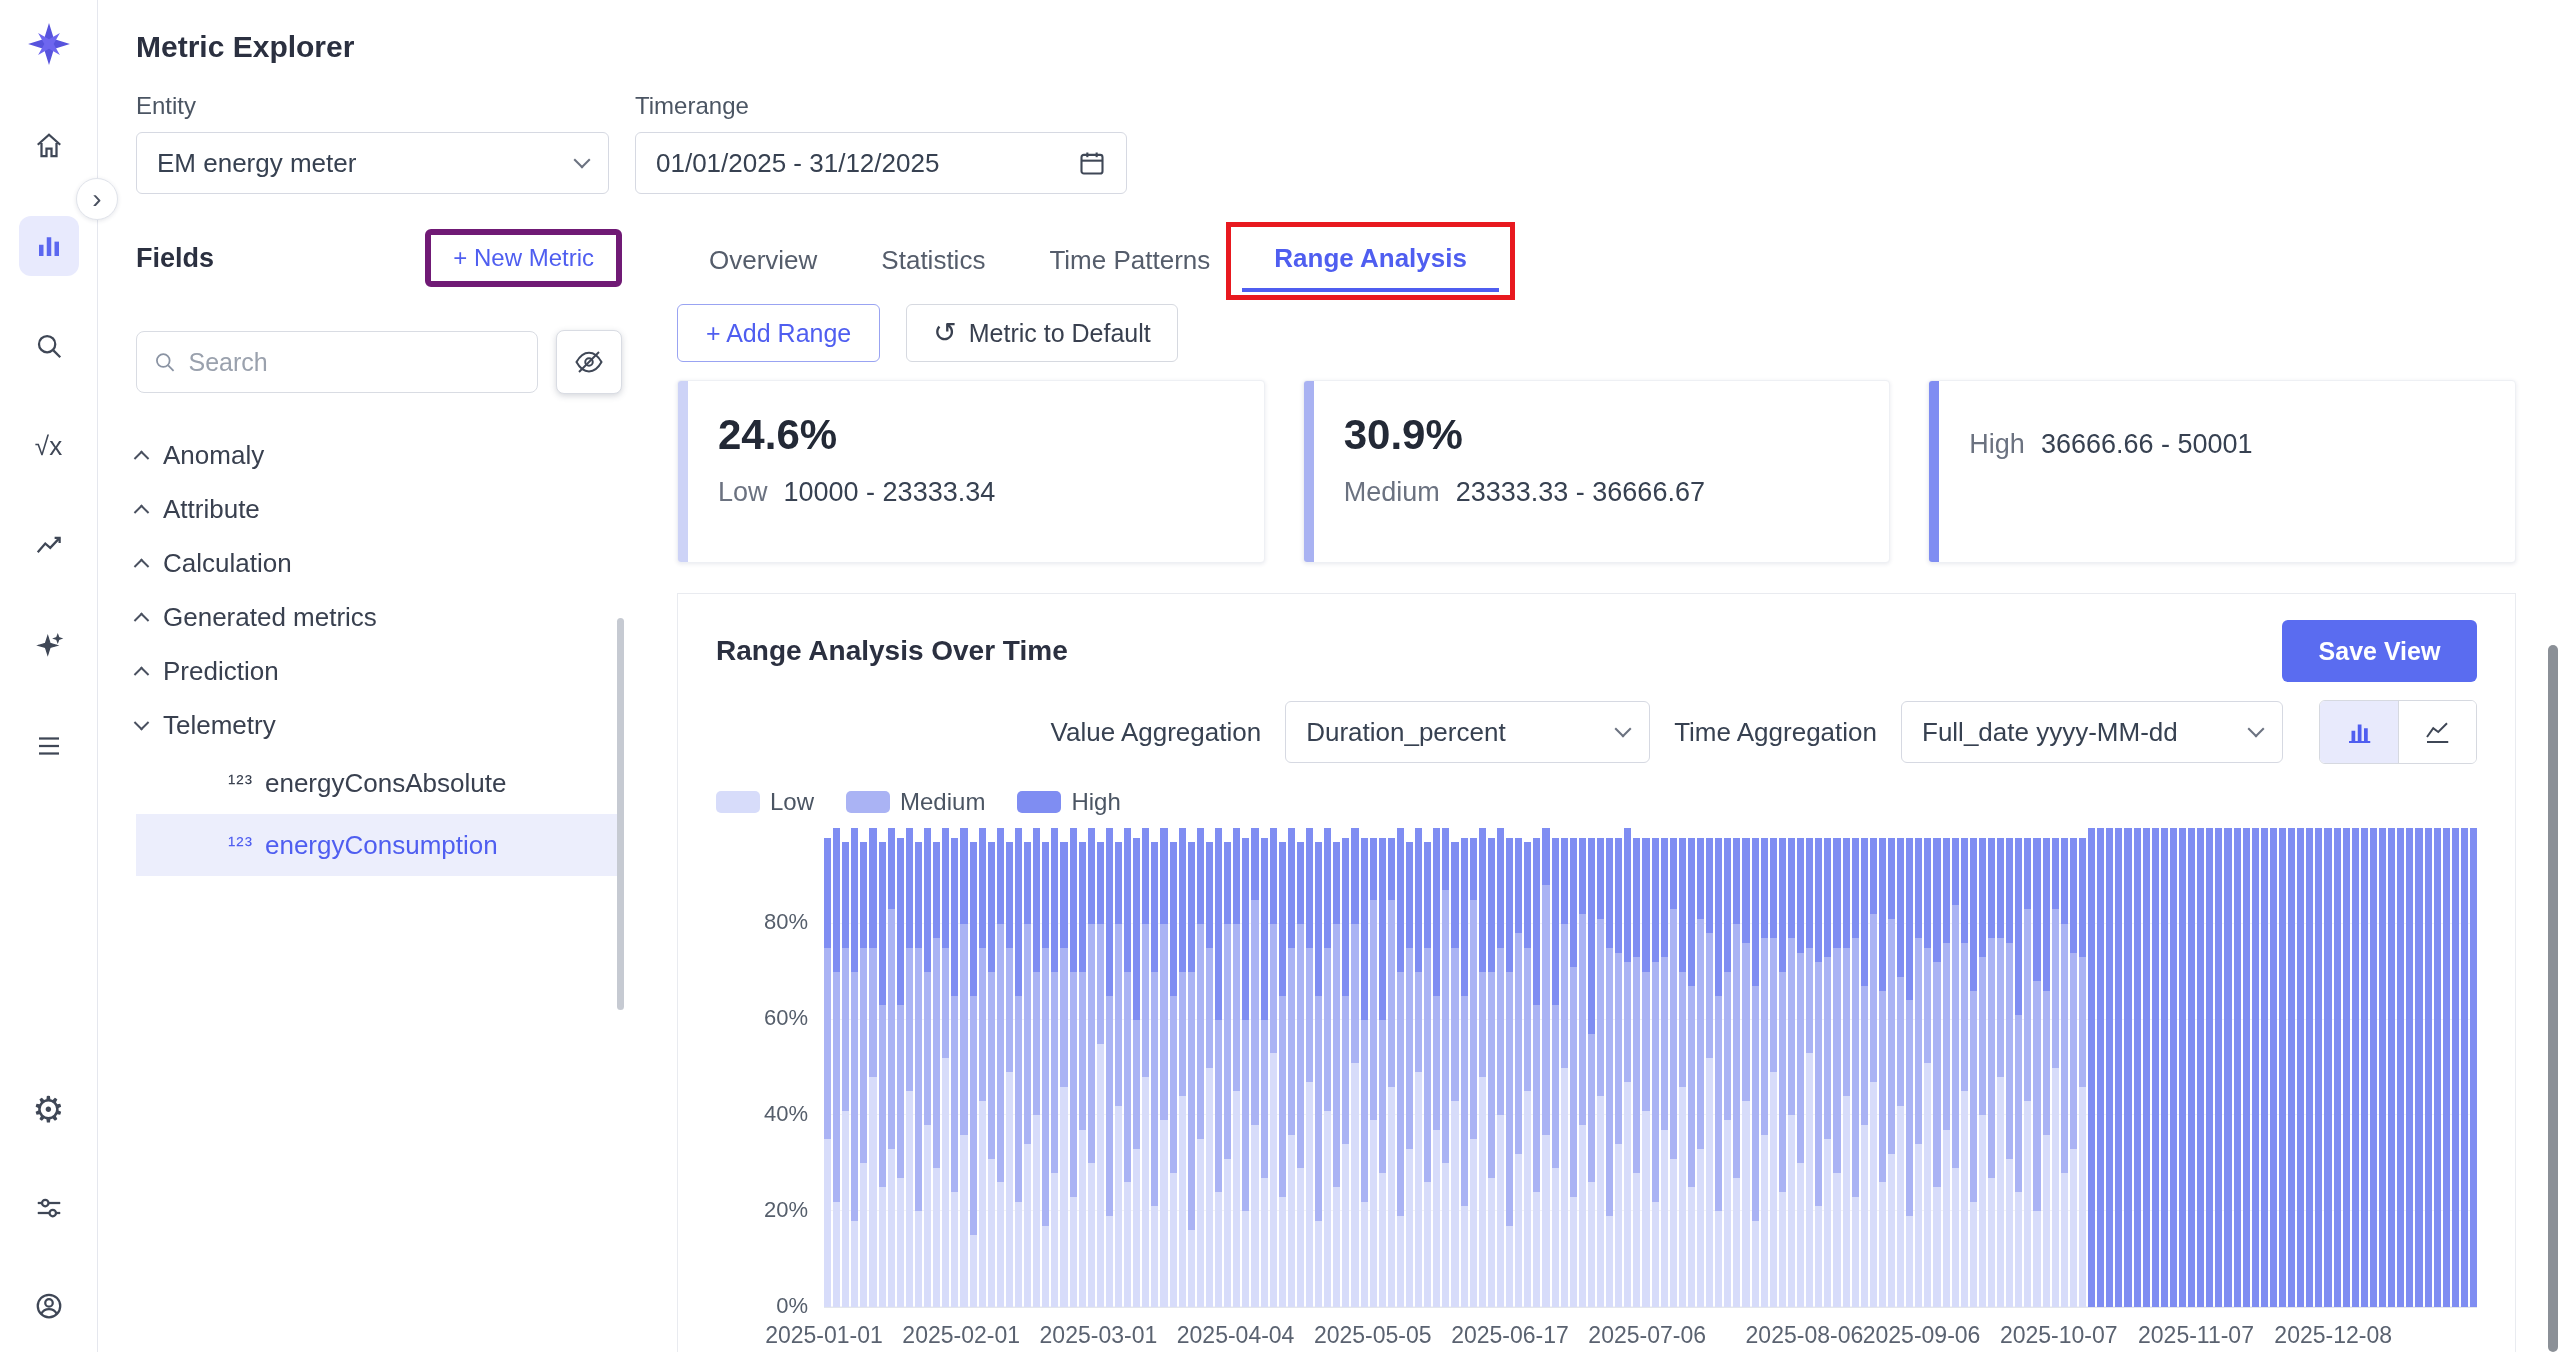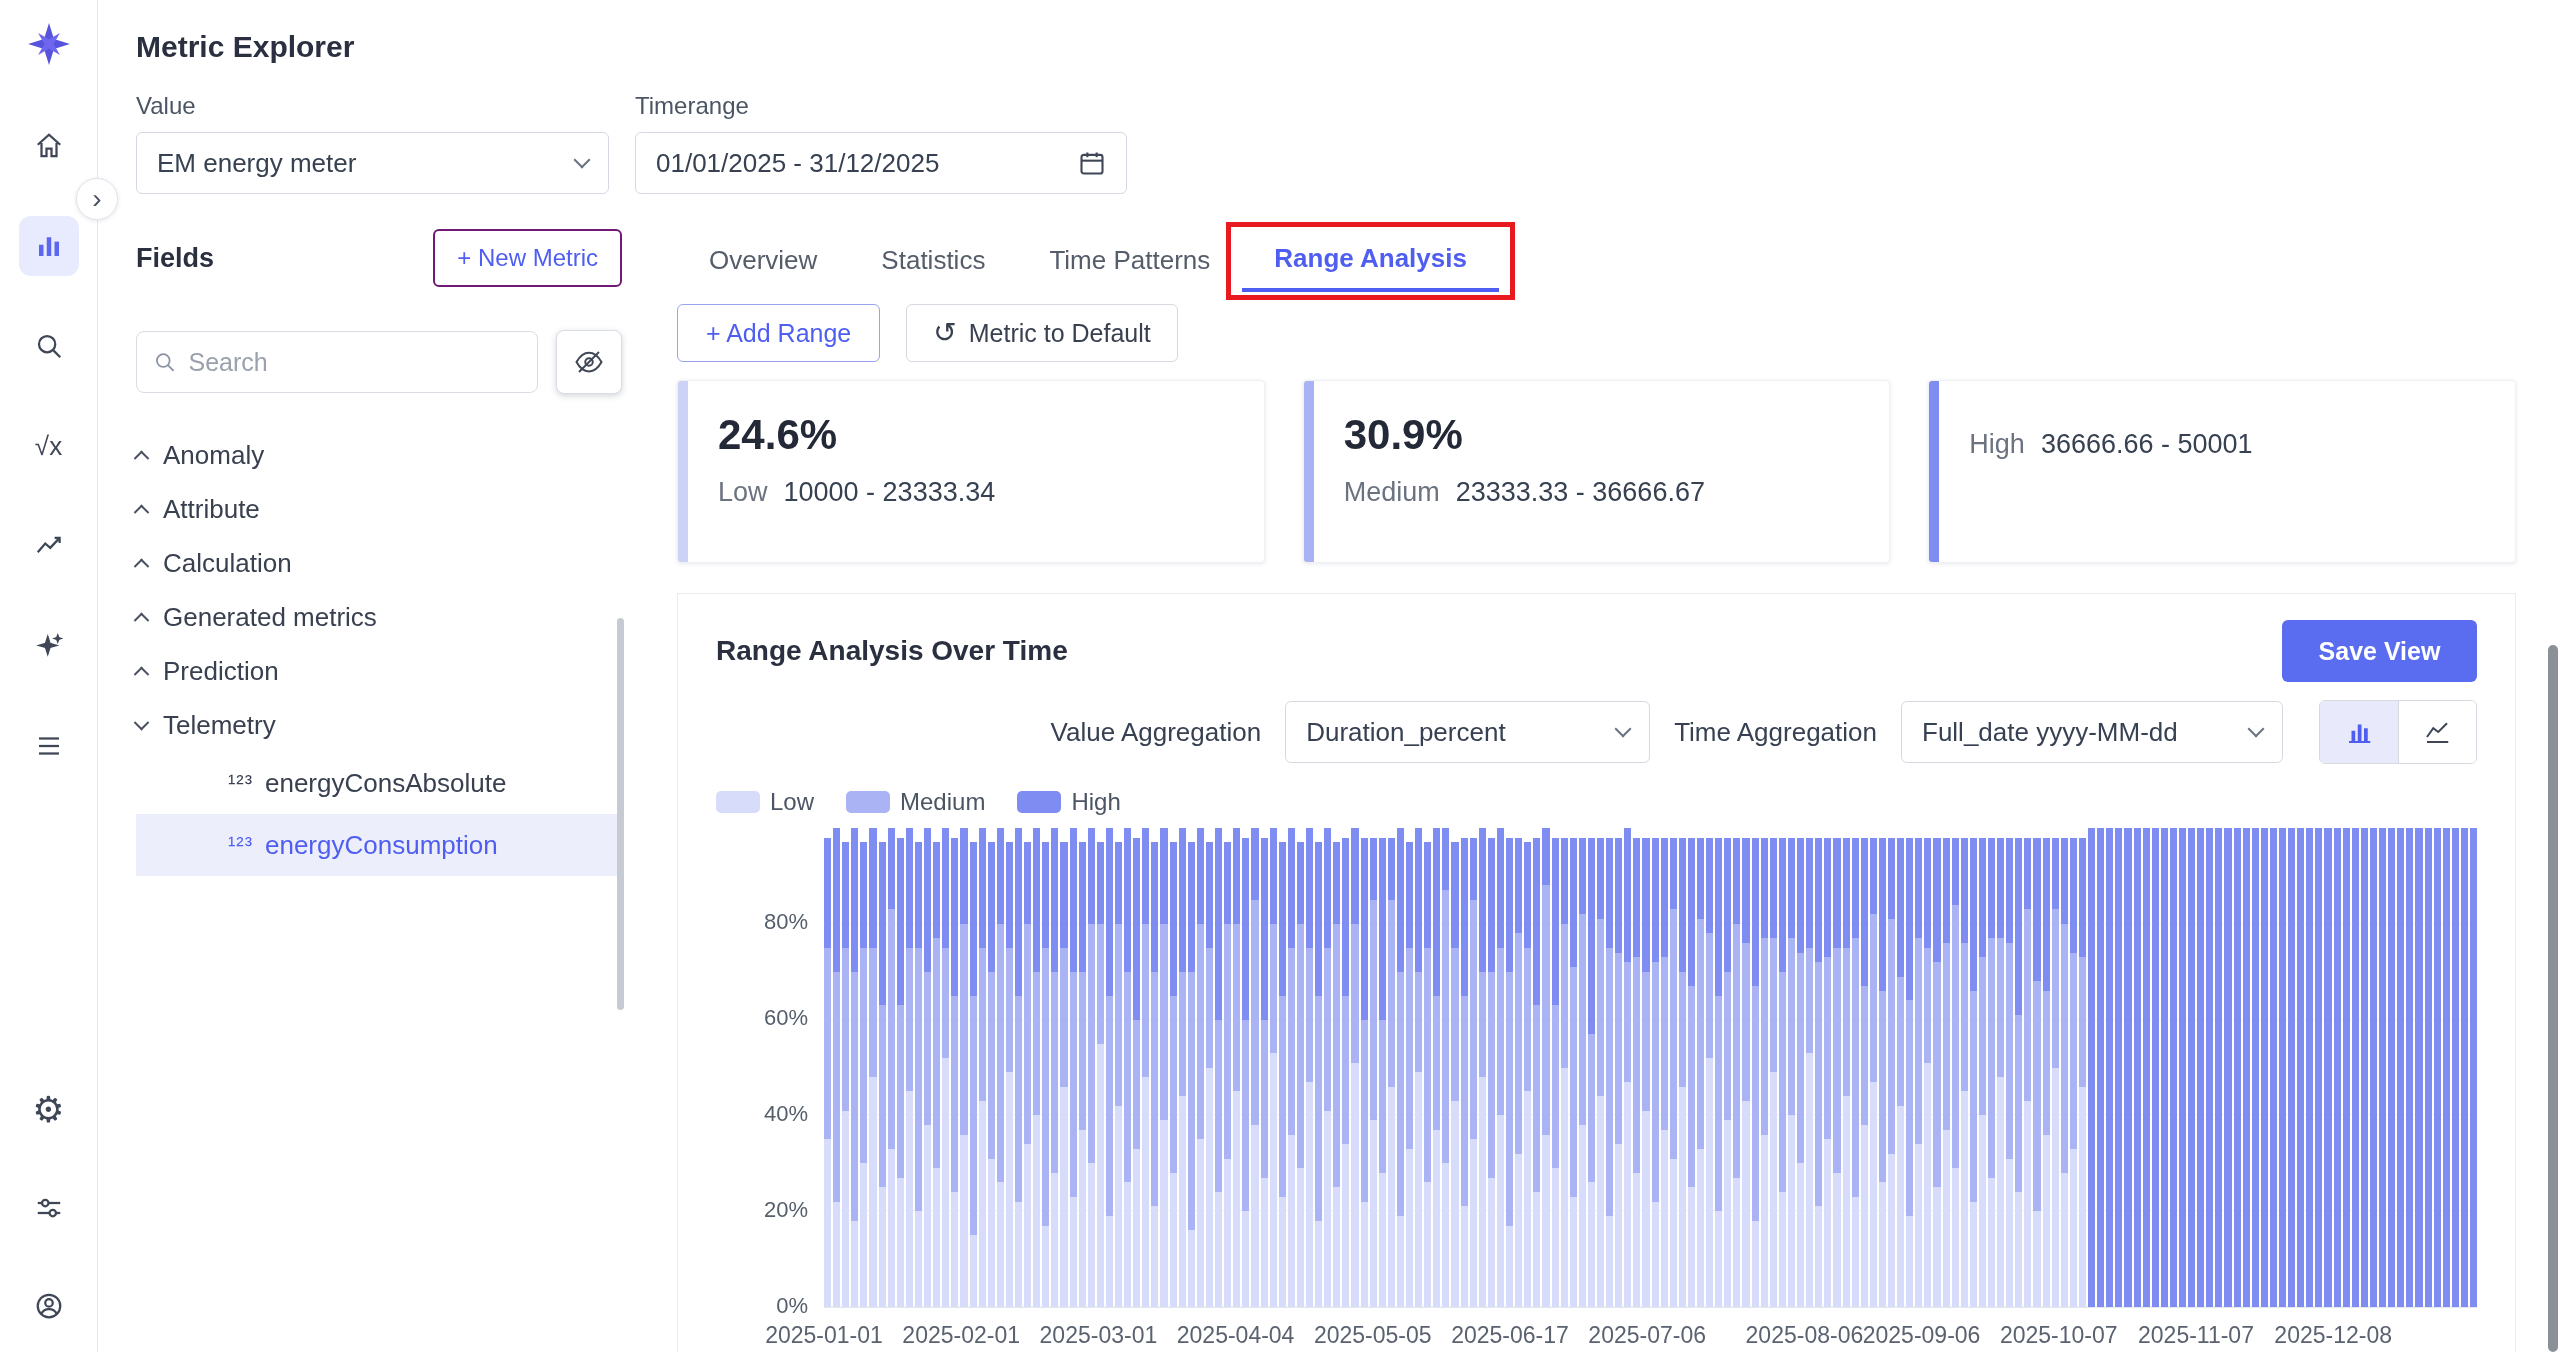--- a/index.html
+++ b/index.html
@@ -41,21 +41,21 @@
   .w-entity { width:473px; } .w-item { width:485px; } .w-time { width:492px; }
   .chev { width:12px; height:12px; border-right:2px solid #6b7280; border-bottom:2px solid #6b7280;
     transform:rotate(45deg); margin-top:-6px; flex-shrink:0; }
 
   .content { display:flex; margin:34px 0 0 37px; }
 
   
   .fields-panel { width:486px; flex-shrink:0; position:relative; }
   .fields-head { display:flex; align-items:center; justify-content:space-between; height:60px; }
   .fields-head h2 { font-size:27px; font-weight:600; color:#2b3040; }
-  .btn-new-metric { height:58px; padding:0 22px; background:#fff; border:2px solid #701a75;
+  .btn-new-metric { height:58px; padding:0 22px; background:#fff; border:6px solid #701a75;
     color:#4f5ef0; font-size:24px; border-radius:6px; cursor:pointer; }
   .search-row { display:flex; gap:18px; margin-top:42px; align-items:center; }
   .search-box { flex:1; height:62px; border:1px solid #d9dce3; border-radius:8px;
     display:flex; align-items:center; padding:0 16px; gap:12px; background:#fff; }
   .search-box input { border:none; outline:none; font-size:25px; width:100%;
     font-family:inherit; color:#39404f; }
   .search-box input::placeholder { color:#9aa1ad; }
   .eye-btn { width:66px; height:64px; border:1px solid #d9dce3; border-radius:8px;
     background:#fff; box-shadow:0 2px 6px rgba(60,70,90,.22); cursor:pointer;
     display:flex; align-items:center; justify-content:center; }
@@ -215,21 +215,21 @@
 </aside>
 <button class="expand-btn">
   <span>›</span>
 </button>
 
 <main class="main">
   <h1 class="page-title">Metric Explorer</h1>
 
   <div class="filters">
     <div class="filter">
-      <label>Value</label>
+      <label>Entity</label>
       <div class="select w-entity">
         <span>EM energy meter</span>
         <span class="chev"></span>
       </div>
     </div>
     <div class="filter">
       <label>Timerange</label>
       <div class="select w-time">
         <span>01/01/2025 - 31/12/2025</span>
         <svg width="28" height="28" viewBox="0 0 24 24" fill="none" stroke="#3f4756" stroke-width="1.8">

